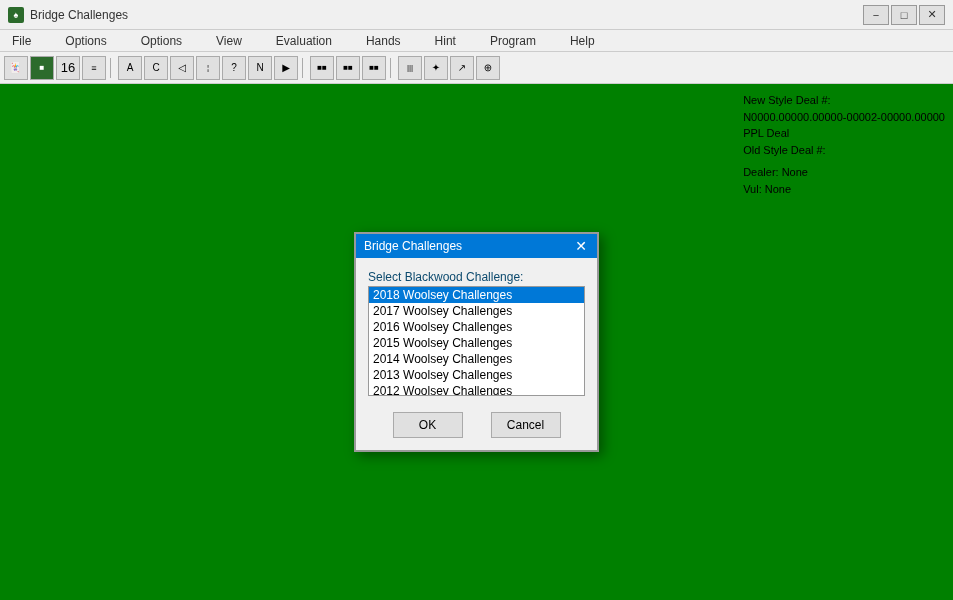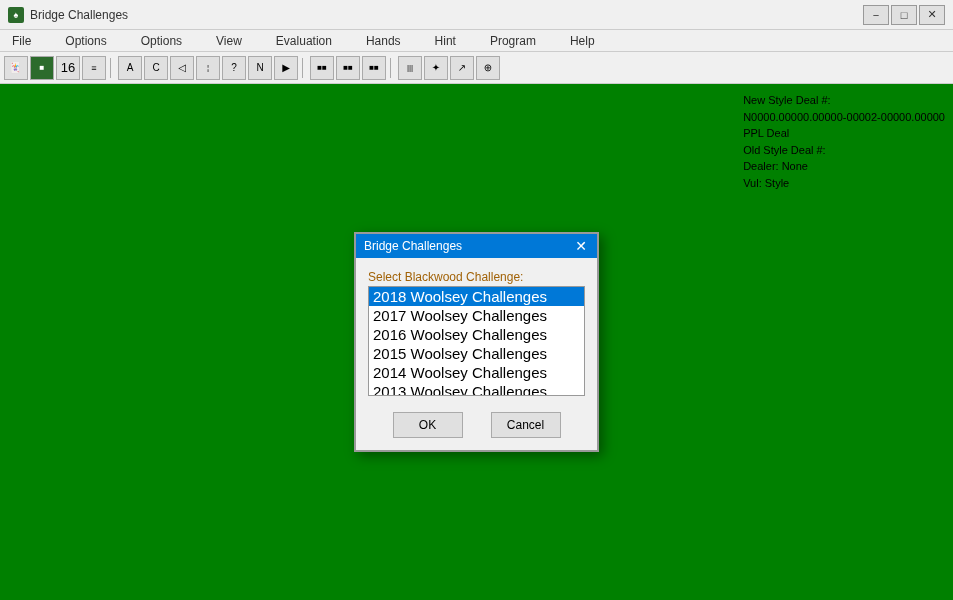--- a/index.html
+++ b/index.html
@@ -165,29 +165,29 @@
       font-size: 14px;
       line-height: 1;
       padding: 0 2px;
     }
     .dialog-body {
       padding: 12px 12px 8px 12px;
     }
     .dialog-label {
       margin-bottom: 2px;
       font-size: 12px;
-      color: #a16207;
+      color: #0c4a6e;
     }
     .listbox {
       width: 100%;
       height: 110px;
       border: 1px solid #999;
       background: white;
       overflow-y: auto;
-      font-size: 15px;
+      font-size: 12px;
     }
     .list-item {
       padding: 1px 4px;
       cursor: default;
       white-space: nowrap;
     }
     .list-item.selected {
       background: #0078d7;
       color: white;
     }
@@ -267,41 +267,42 @@
   <div class="tb-btn" style="font-size:10px;">⊕</div>
 </div>
 
 <div class="main-area">
 
   <div class="info-panel">
     <div>New Style Deal #:</div>
     <div>N0000.00000.00000-00002-00000.00000</div>
     <div>PPL Deal</div>
     <div>Old Style Deal #:</div>
-    <div style="margin-top:0;">Dealer: None</div>
-    <div>Vul: Style</div>
+    <div style="margin-top:6px;">Dealer: None</div>
+    <div>Vul: None</div>
   </div>
 
   <div class="modal-overlay">
     <div class="dialog">
 
       <div class="dialog-titlebar">
         <span>Bridge Challenges</span>
         <button class="dialog-close-btn">✕</button>
       </div>
 
       <div class="dialog-body">
         <div class="dialog-label">Select Blackwood Challenge:</div>
         <div class="listbox" id="challengeList">
             <div class="list-item selected">2018 Woolsey Challenges</div>
             <div class="list-item">2017 Woolsey Challenges</div>
             <div class="list-item">2016 Woolsey Challenges</div>
             <div class="list-item">2015 Woolsey Challenges</div>
             <div class="list-item">2014 Woolsey Challenges</div>
             <div class="list-item">2013 Woolsey Challenges</div>
+            <div class="list-item">2012 Woolsey Challenges</div>
           </div>
       </div>
 
       <div class="dialog-buttons">
         <button class="dlg-btn">OK</button>
         <button class="dlg-btn">Cancel</button>
       </div>
     </div>
   </div>
 

